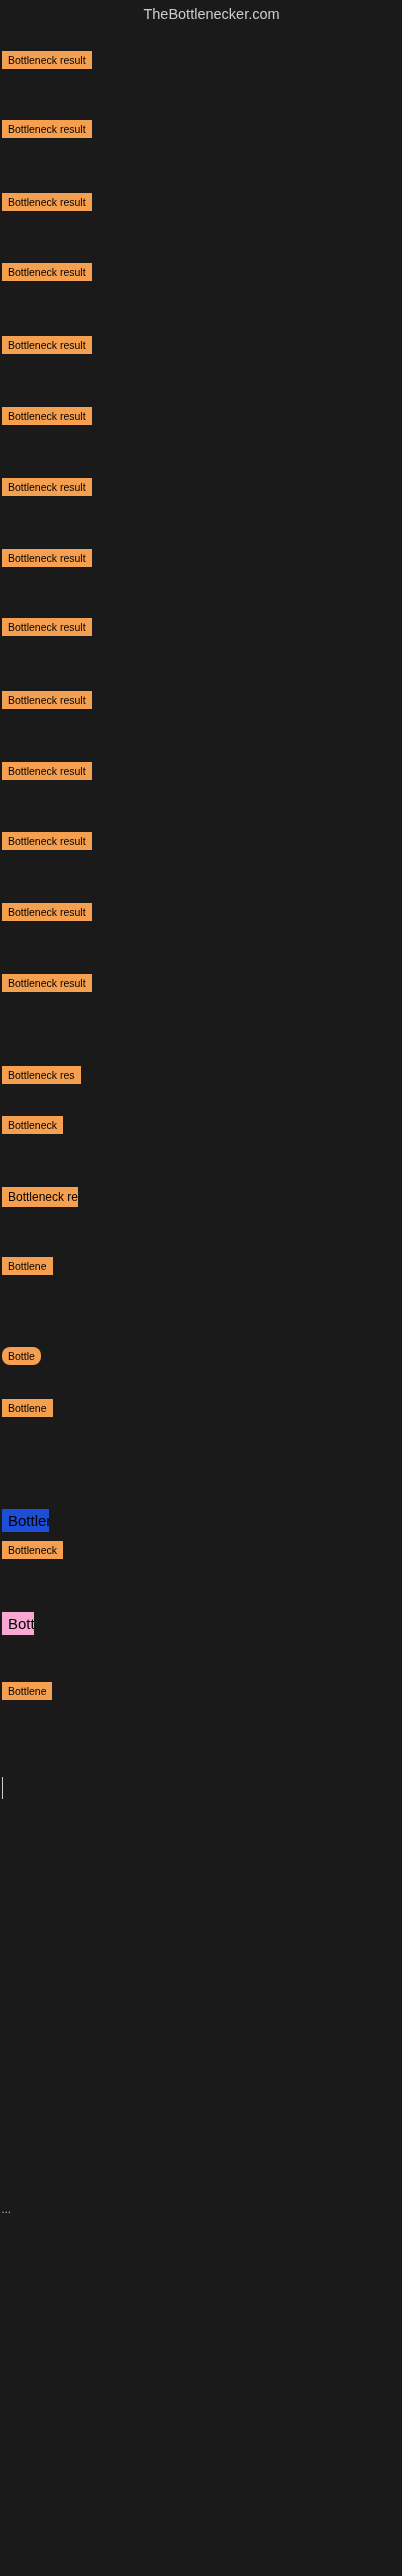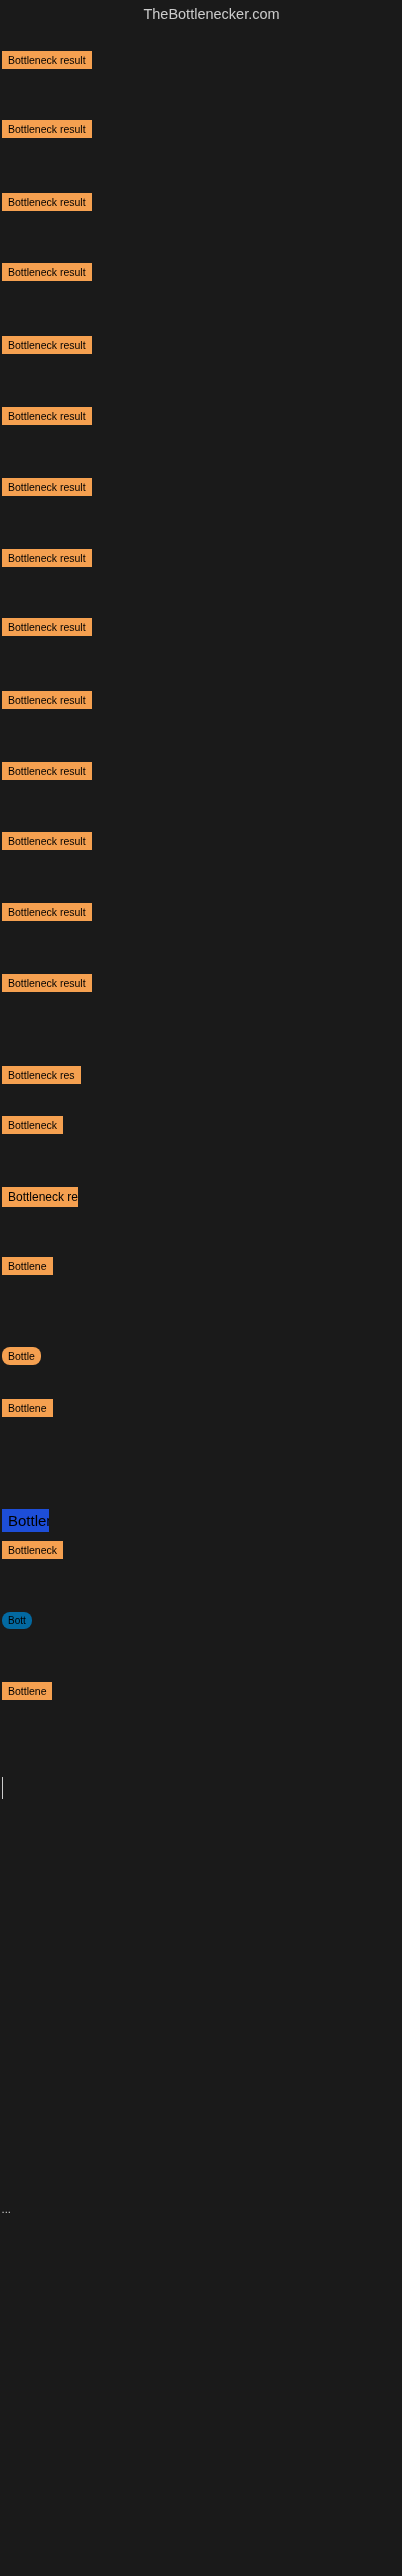--- a/index.html
+++ b/index.html
@@ -46,18 +46,18 @@
     <div style="position: absolute; top: 874px; left: 1.6px; background-color: rgb(245, 160, 80); color: rgb(0, 0, 0); font-size: 10.5px; padding: 3.2px 6.4px; white-space: nowrap; overflow: hidden; max-width: 99px;">Bottleneck result</div>
     <div style="position: absolute; top: 945px; left: 1.6px; background-color: rgb(245, 160, 80); color: rgb(0, 0, 0); font-size: 10.5px; padding: 3.2px 6.4px; white-space: nowrap; overflow: hidden; max-width: 98px;">Bottleneck result</div>
     <div style="position: absolute; top: 1016px; left: 1.6px; background-color: rgb(245, 160, 80); color: rgb(0, 0, 0); font-size: 10.5px; padding: 3.2px 6.4px; white-space: nowrap; overflow: hidden; max-width: 85px; margin-top: 21px;">Bottleneck res</div>
     <div style="position: absolute; top: 1087px; left: 1.6px; background-color: rgb(245, 160, 80); color: rgb(0, 0, 0); font-size: 10.5px; padding: 3.2px 6.4px; white-space: nowrap; overflow: hidden; max-width: 61px;">Bottleneck</div>
     <div style="position: absolute; top: 1158px; left: 1.6px; background-color: rgb(245, 160, 80); color: rgb(0, 0, 0); font-size: 12px; padding: 3.2px 6.4px; white-space: nowrap; overflow: hidden; max-width: 76px;">Bottleneck re</div>
     <div style="position: absolute; top: 1228px; left: 1.6px; background-color: rgb(245, 160, 80); color: rgb(0, 0, 0); font-size: 10.5px; padding: 3.2px 6.4px; white-space: nowrap; overflow: hidden; max-width: 52px;">Bottlene</div>
     <div style="position: absolute; top: 1318px; left: 1.6px; background-color: rgb(245, 160, 80); color: rgb(0, 0, 0); font-size: 10.5px; padding: 3.2px 6.4px; white-space: nowrap; overflow: hidden; max-width: 42px; border-radius: 8px;">Bottle</div>
     <div style="position: absolute; top: 1370px; left: 1.6px; background-color: rgb(245, 160, 80); color: rgb(0, 0, 0); font-size: 10.5px; padding: 3.2px 6.4px; white-space: nowrap; overflow: hidden; max-width: 51px;">Bottlene</div>
     <div style="position: absolute; top: 1480px; left: 1.6px; background-color: #1d4ed8; color: rgb(0, 0, 0); font-size: 15px; padding: 3.2px 6.4px; white-space: nowrap; overflow: hidden; max-width: 47px;">Bottlen</div>
     <div style="position: absolute; top: 1512px; left: 1.6px; background-color: rgb(245, 160, 80); color: rgb(0, 0, 0); font-size: 10.5px; padding: 3.2px 6.4px; white-space: nowrap; overflow: hidden; max-width: 61px;">Bottleneck</div>
-    <div style="position: absolute; top: 1583px; left: 1.6px; background-color: #0369a1; color: rgb(0, 0, 0); font-size: 10px; padding: 3.2px 6.4px; white-space: nowrap; overflow: hidden; max-width: 32px; border-radius: 8px;">Bott</div>
+    <div style="position: absolute; top: 1583px; left: 1.6px; background-color: #f9a8d4; color: rgb(0, 0, 0); font-size: 15px; padding: 3.2px 6.4px; white-space: nowrap; overflow: hidden; max-width: 32px;">Bott</div>
     <div style="position: absolute; top: 1653px; left: 1.6px; background-color: rgb(245, 160, 80); color: rgb(0, 0, 0); font-size: 10.5px; padding: 3.2px 6.4px; white-space: nowrap; overflow: hidden; max-width: 50px;">Bottlene</div>
     <div style="position: absolute; top: 1748px; left: 1.6px; width: 1.6px; height: 22.5px; background-color: rgb(204, 204, 204);"></div>
     <div style="position: absolute; top: 2174px; left: 1.6px; color: rgb(204, 204, 204); font-size: 11.3px;">...</div>
   </div>
 
 
 </body></html>

